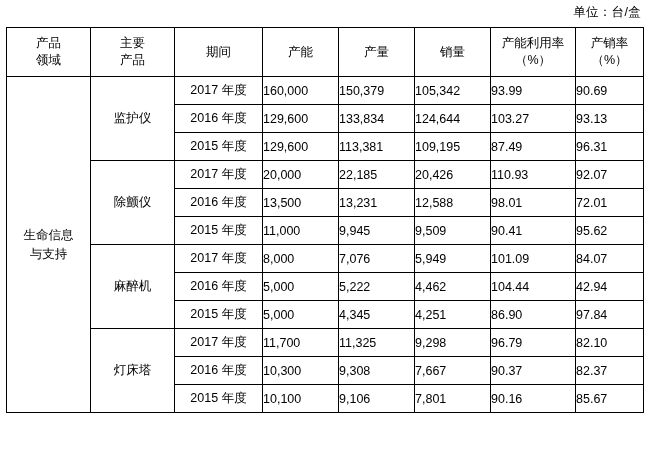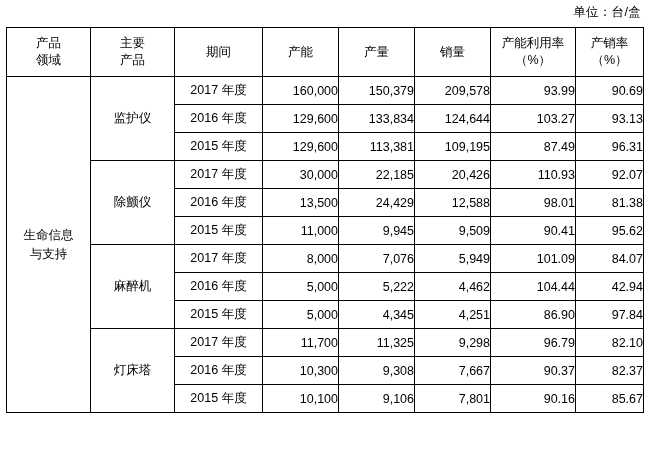--- a/index.html
+++ b/index.html
@@ -65,21 +65,20 @@
   col.c-util   { width: 85px; }
   col.c-ratio  { width: 68px; }
 
   tbody td {
     height: 27px;
   }
   .td-center {
     text-align: center;
   }
   .td-right {
-    text-align: right;
     padding-right: 7px;
   }
   .td-area {
     text-align: center;
     line-height: 19px;
     margin-left: 24px;
   }
   .td-prod {
     text-align: center;
     margin-left: 16px;
@@ -143,21 +142,21 @@
 
       <tr>
         <td class="td-area area-cell" rowspan="12">
           <span>生命信息</span>
           <span>与支持</span>
         </td>
         <td class="td-prod" rowspan="3">监护仪</td>
         <td class="td-center nowrap">2017 年度</td>
         <td class="td-right">160,000</td>
         <td class="td-right">150,379</td>
-        <td class="td-right">209,578</td>
+        <td class="td-right">105,342</td>
         <td class="td-right">93.99</td>
         <td class="td-right">90.69</td>
       </tr>
       <tr>
         <td class="td-center nowrap">2016 年度</td>
         <td class="td-right">129,600</td>
         <td class="td-right">133,834</td>
         <td class="td-right">124,644</td>
         <td class="td-right">103.27</td>
         <td class="td-right">93.13</td>
@@ -167,33 +166,33 @@
         <td class="td-right">129,600</td>
         <td class="td-right">113,381</td>
         <td class="td-right">109,195</td>
         <td class="td-right">87.49</td>
         <td class="td-right">96.31</td>
       </tr>
 
       <tr>
         <td class="td-prod" rowspan="3">除颤仪</td>
         <td class="td-center nowrap">2017 年度</td>
-        <td class="td-right">30,000</td>
+        <td class="td-right">20,000</td>
         <td class="td-right">22,185</td>
         <td class="td-right">20,426</td>
         <td class="td-right">110.93</td>
         <td class="td-right">92.07</td>
       </tr>
       <tr>
         <td class="td-center nowrap">2016 年度</td>
         <td class="td-right">13,500</td>
-        <td class="td-right">24,429</td>
+        <td class="td-right">13,231</td>
         <td class="td-right">12,588</td>
         <td class="td-right">98.01</td>
-        <td class="td-right">81.38</td>
+        <td class="td-right">72.01</td>
       </tr>
       <tr>
         <td class="td-center nowrap">2015 年度</td>
         <td class="td-right">11,000</td>
         <td class="td-right">9,945</td>
         <td class="td-right">9,509</td>
         <td class="td-right">90.41</td>
         <td class="td-right">95.62</td>
       </tr>
 

